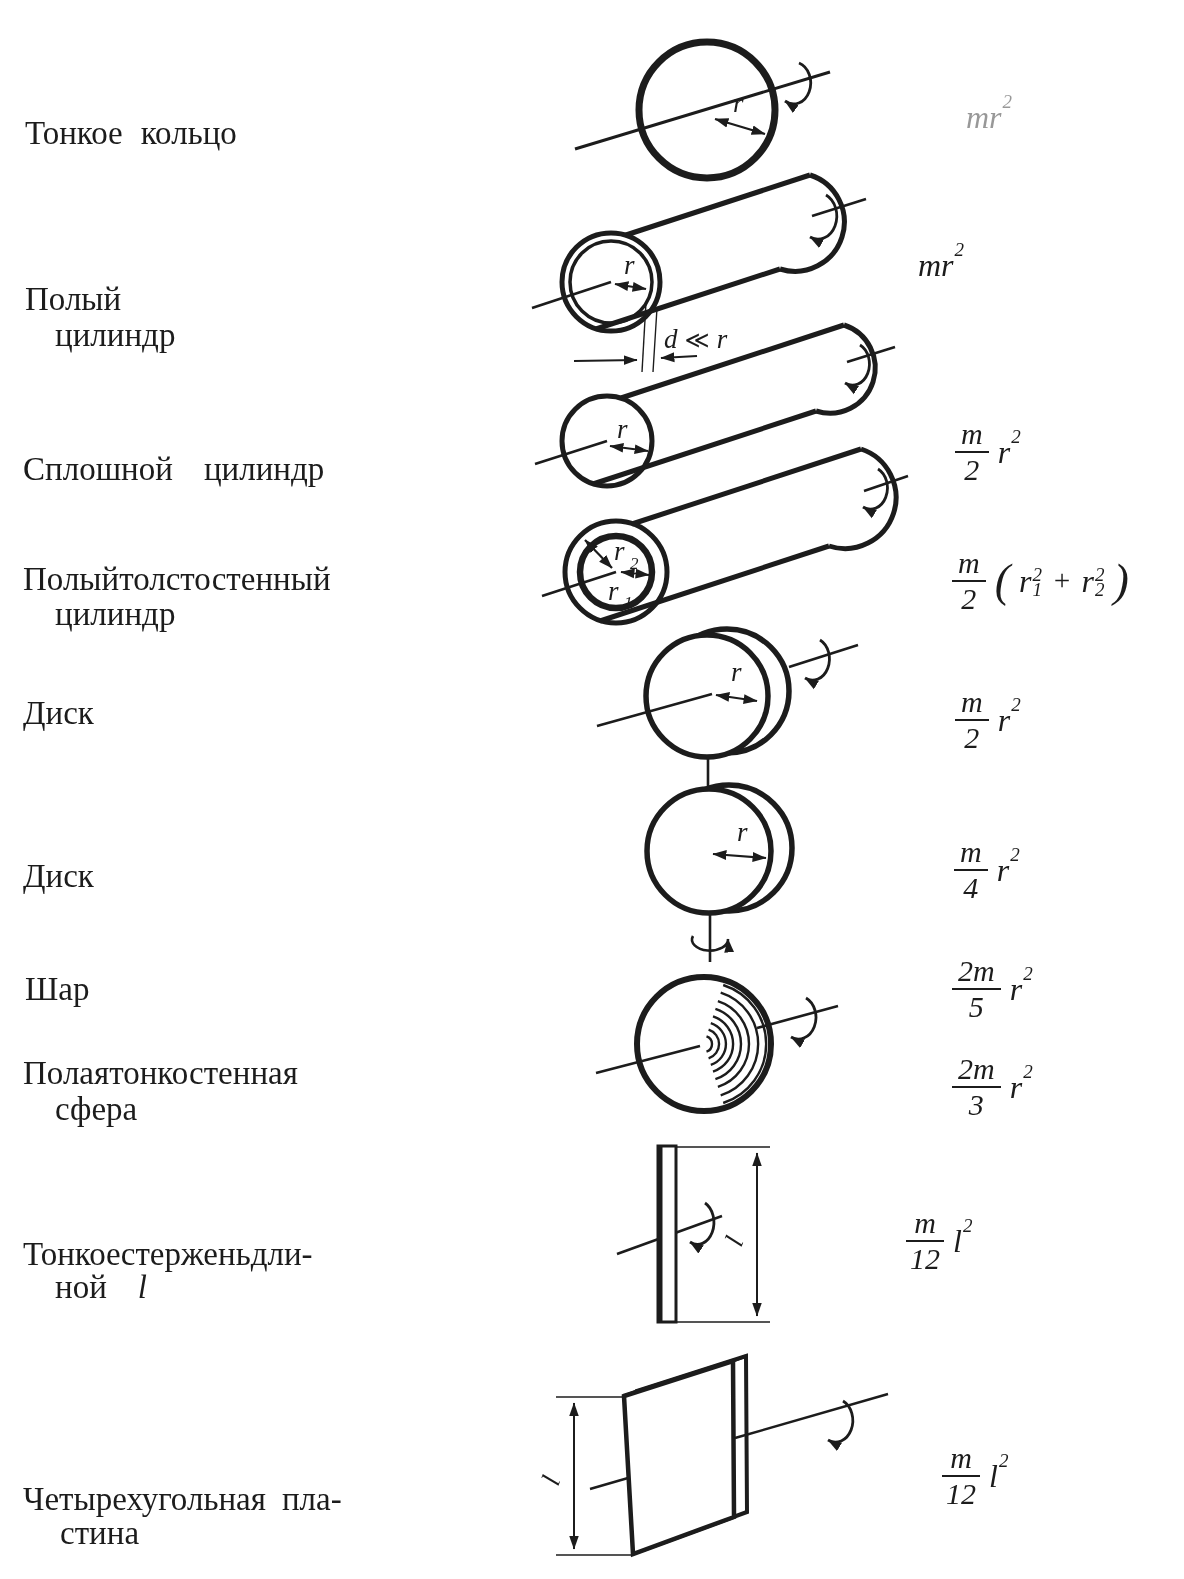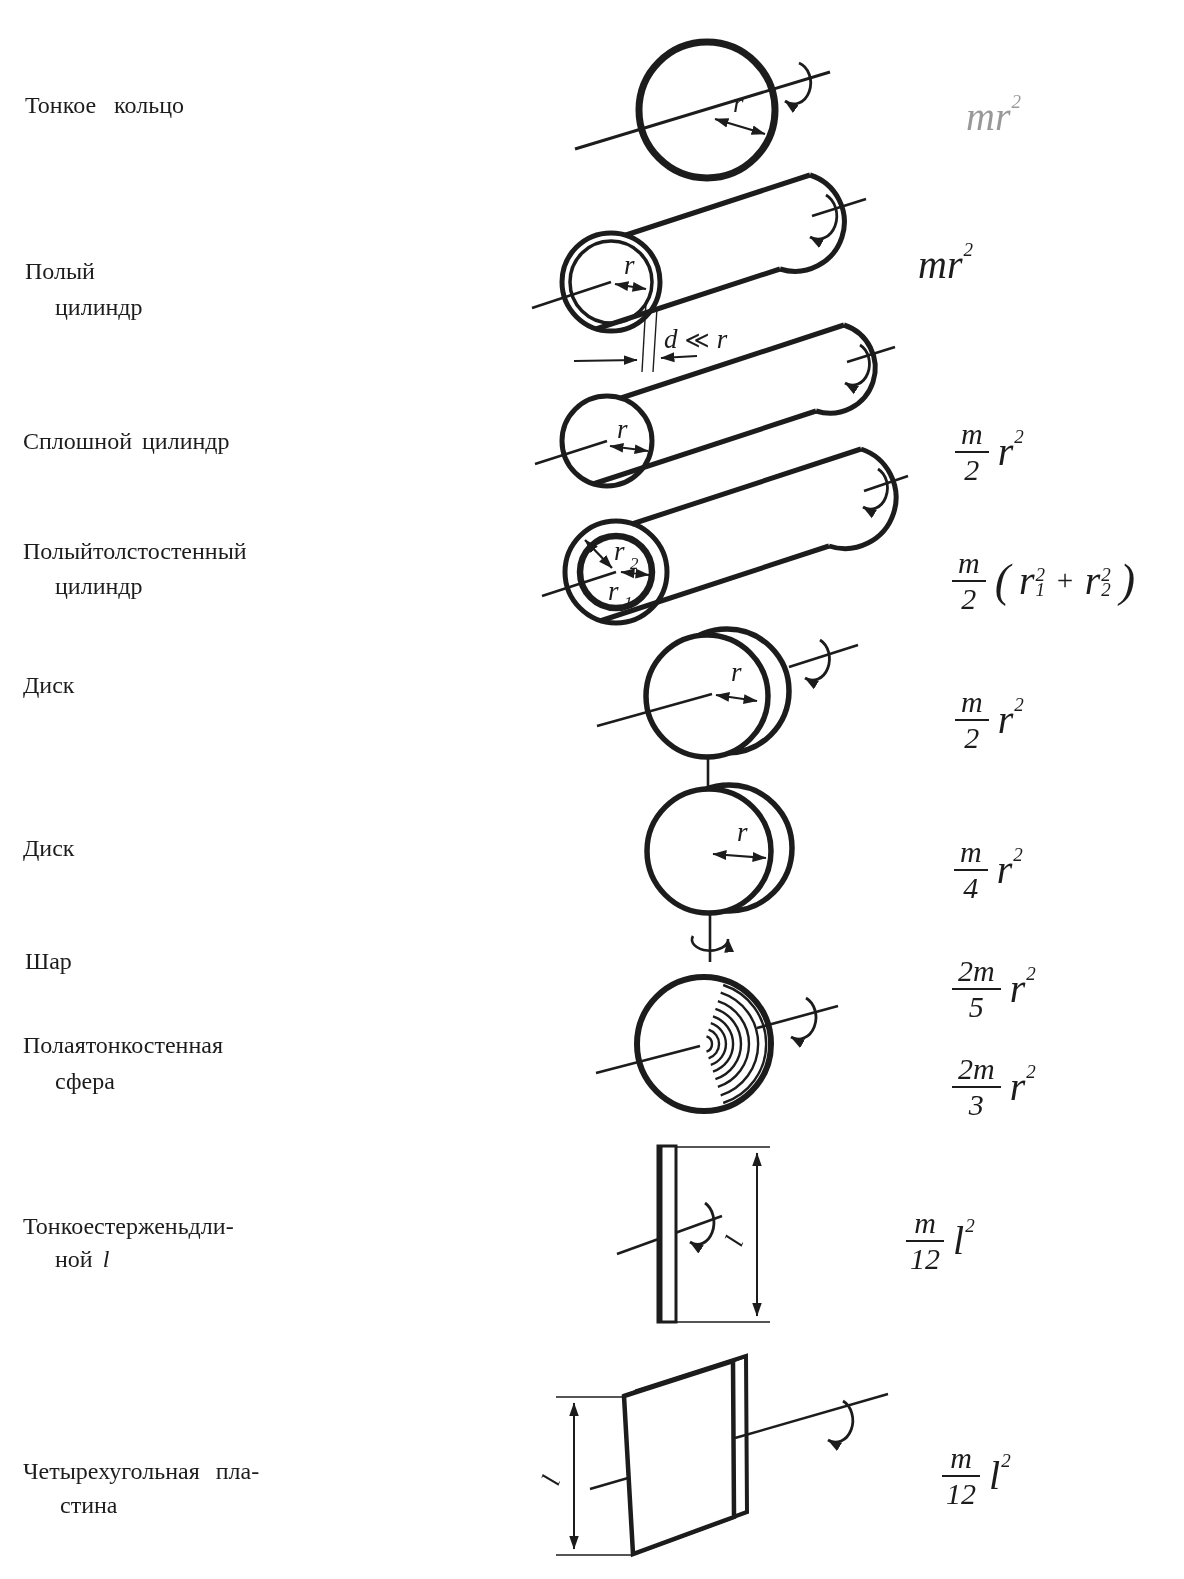--- a/index.html
+++ b/index.html
@@ -1,33 +1,33 @@
 <!DOCTYPE html>
 <html><head>
 <meta charset="utf-8">
 <style>
   html,body{margin:0;padding:0;background:#e8e8e8;}
   .page{position:relative;width:1184px;height:1579px;background:#ffffff;overflow:hidden;
         font-family:"Liberation Serif","DejaVu Serif",serif;color:#1c1c1c;}
   svg.figs{position:absolute;left:0;top:0;}
 
   
-  .label{position:absolute;display:flex;font-size:24px;line-height:38px;color:#1c1c1c;white-space:pre;}
+  .label{position:absolute;display:flex;font-size:33px;line-height:38px;color:#1c1c1c;white-space:pre;margin-top:28px;}
   .label.just{}
-  .g18{gap:18px;} .g14{gap:10px;font-family:Liberation Serif, serif;}
+  .g18{gap:18px;} .g14{gap:31px;font-family:Liberation Serif, serif;}
   .lvar{font-style:italic;}
 
   
   .formula{position:absolute;display:flex;align-items:center;gap:9px;
            font-style:italic;color:#1c1c1c;}
   .frac{display:inline-flex;flex-direction:column;align-items:center;}
   .frac .num{font-size:30px;line-height:31px;padding:0 6px 2px;border-bottom:2.6px solid #1c1c1c;
              align-self:stretch;text-align:center;}
   .frac .den{font-size:30px;line-height:31px;padding:1px 4px 0;text-align:center;}
-  .mvar{font-size:40px;line-height:34px;}
+  .mvar{font-size:32px;line-height:34px;}
   .pow{display:inline-flex;align-items:flex-start;}
   .pow sup{font-size:19px;line-height:19px;position:relative;top:-8px;margin-left:1px;}
   .ss{display:inline-flex;flex-direction:column;font-size:19px;line-height:15px;margin-left:1px;
       transform:translateY(3px);}
   .paren{font-size:46px;line-height:44px;font-weight:400;}
   .op{font-size:29px;padding:0 1px;}
   .faint{opacity:0.45;}
 
   
   text.fl{font:italic 27px "Liberation Serif","DejaVu Serif",serif;fill:#1c1c1c;stroke:none;}

